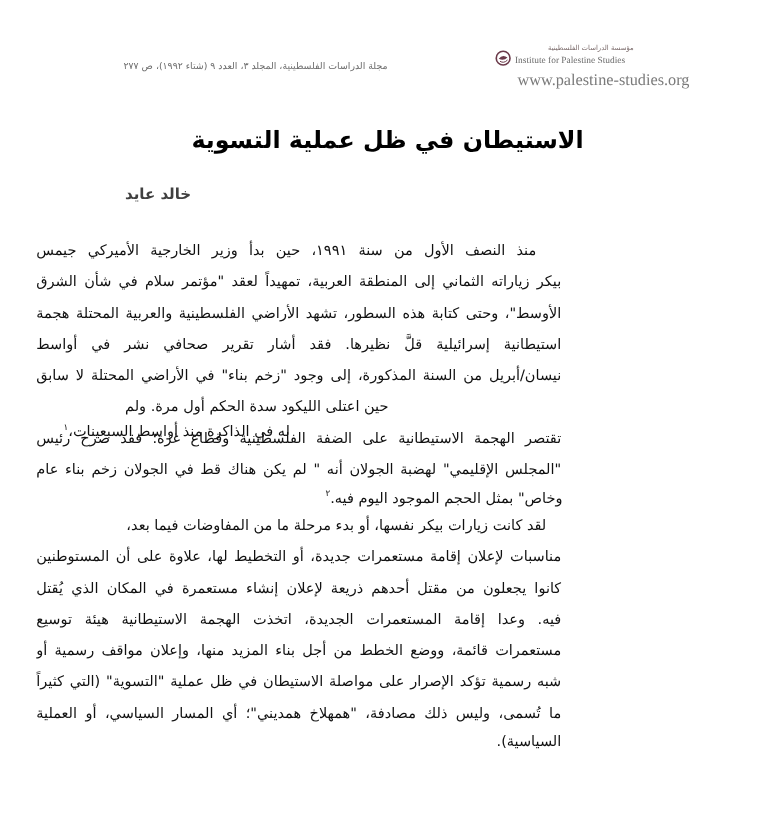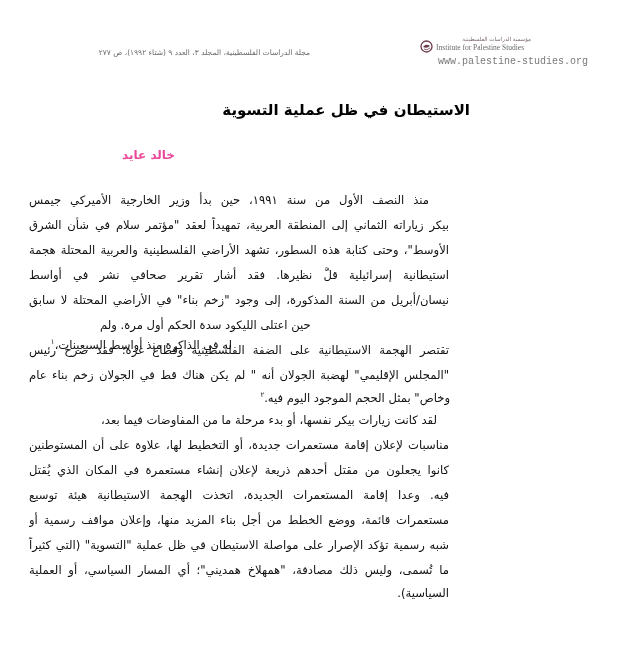--- a/index.html
+++ b/index.html
@@ -27,21 +27,21 @@
       top: 48px;
       width: 210px;
       direction: rtl;
       text-align: right;
       font-size: 7.5px;
       color: #6a6a6a;
       white-space: nowrap;
     }
     .logo-block {
       position: absolute;
-      left: 416px;
+      left: 392px;
       top: 36px;
       width: 115px;
       height: 36px;
     }
     .logo-mark {
       position: absolute;
       left: 4px;
       top: 2px;
       width: 13px;
       height: 13px;
@@ -65,49 +65,49 @@
       font-family: "Liberation Serif", "DejaVu Serif", serif;
       font-size: 7.5px;
       color: #6a6a6a;
       white-space: nowrap;
       line-height: 9px;
     }
     .logo-url {
       position: absolute;
       left: 22px;
       top: 20px;
-      font-family: Liberation Mono, monospace;
-      font-size: 10px;
+      font-family: Liberation Serif, serif;
+      font-size: 13px;
       color: #7a7a7a;
       white-space: nowrap;
     }
     
     .article-title {
       position: absolute;
       left: 150px;
       top: 101px;
       width: 320px;
-      text-align: right;
+      text-align: center;
       direction: rtl;
       font-weight: bold;
-      font-size: 15px;
+      font-size: 19px;
       color: #000;
       white-space: nowrap;
     }
     
     .author {
       position: absolute;
       left: 100px;
       top: 148px;
       width: 75px;
       direction: rtl;
-      text-align: right;
+      text-align: left;
       font-weight: bold;
       font-size: 12px;
-      color: #ec4899;
+      color: #404040;
       white-space: nowrap;
     }
     
     .body-text {
       position: absolute;
       left: 0;
       top: 0;
       width: 547px;
       height: 666px;
     }

